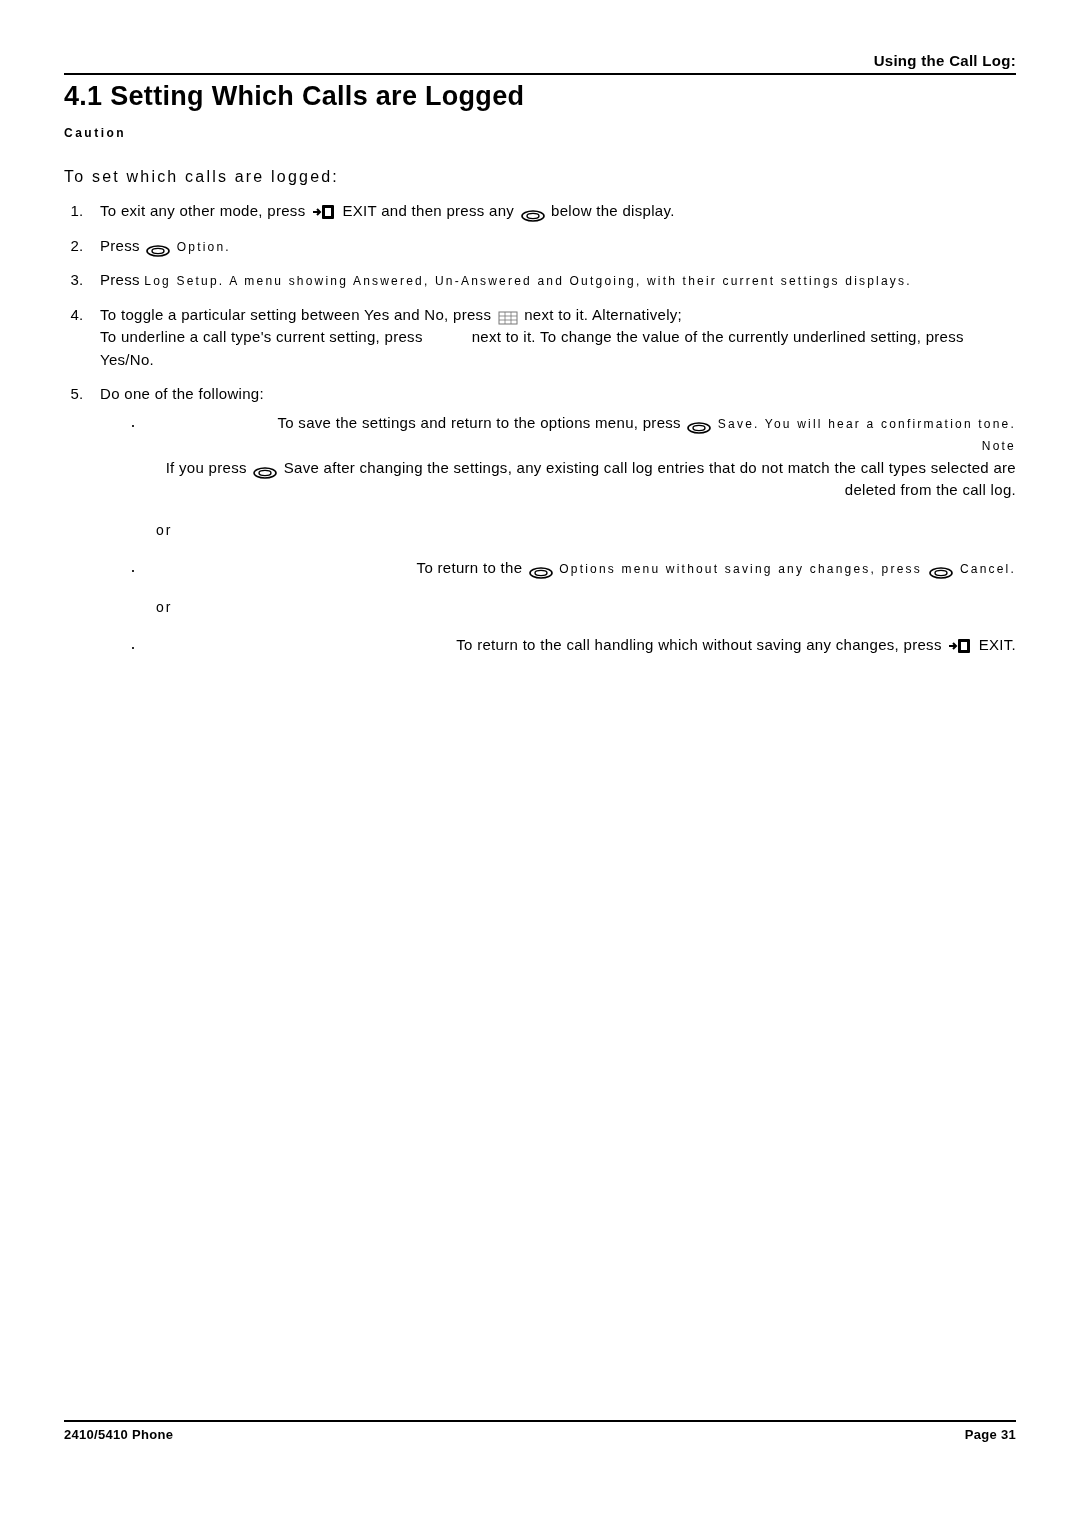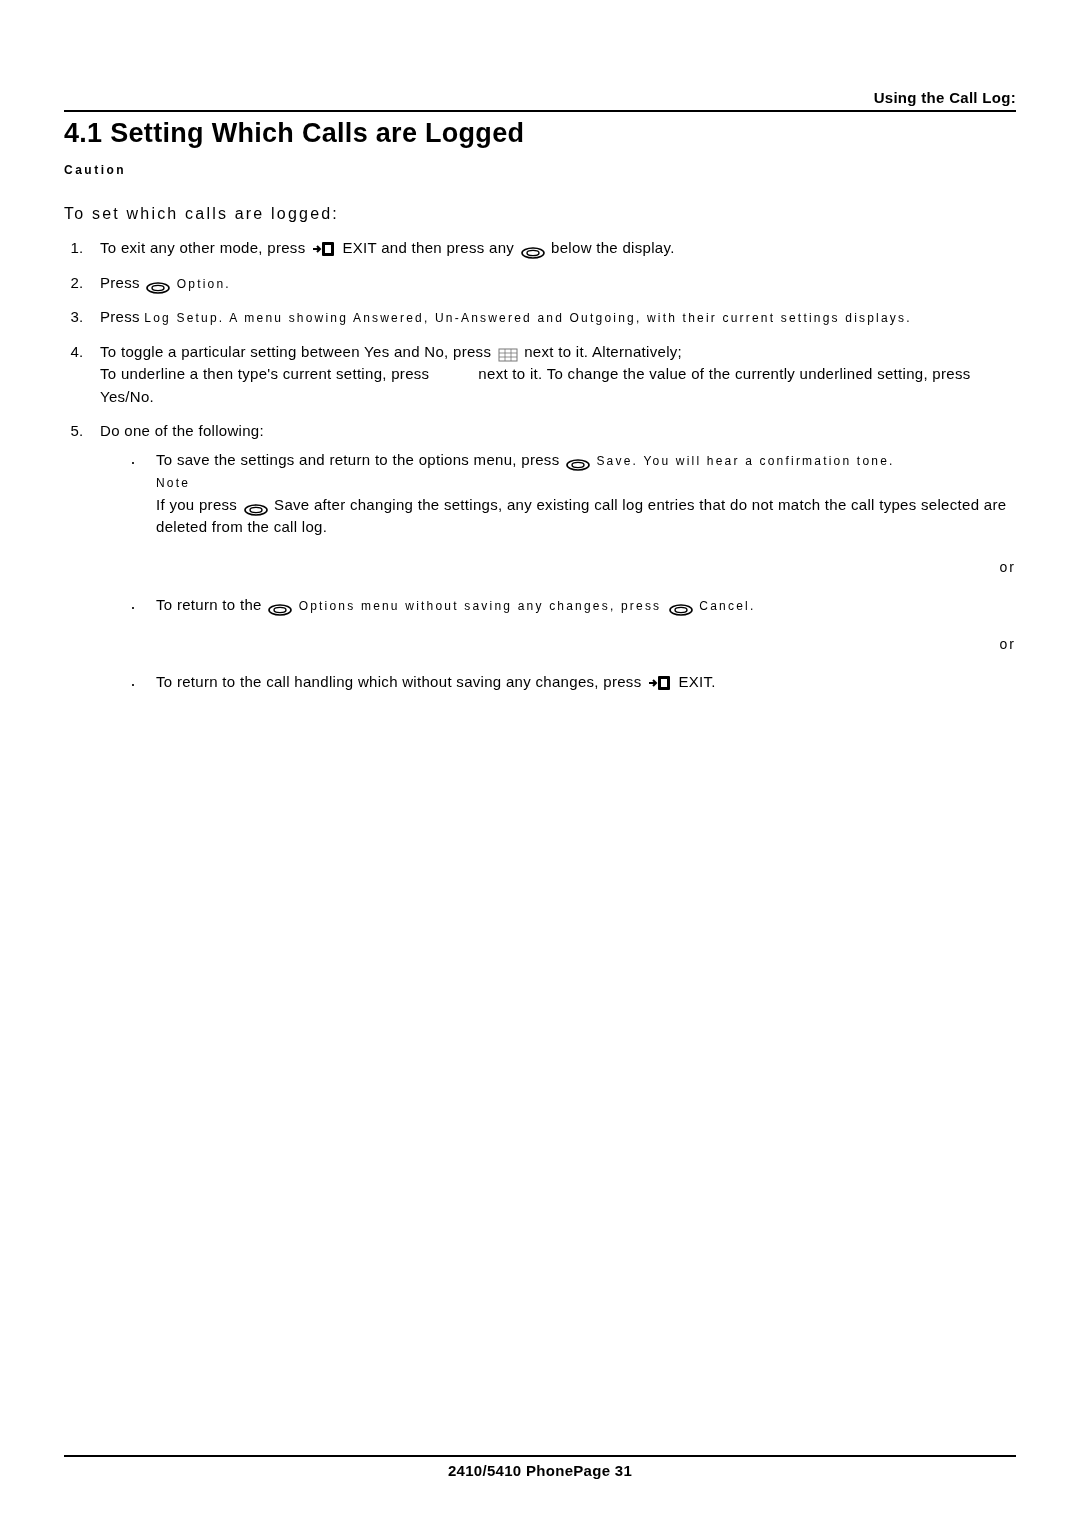--- a/index.html
+++ b/index.html
@@ -13,21 +13,20 @@
     color: #000;
     font-size: 15px;
     letter-spacing: 0.3px;
   }
   .page {
     position: relative;
     width: 1080px;
     height: 1480px;
     box-sizing: border-box;
     padding: 52px 64px 40px 64px;
-    margin-top: 37px;
   }
   .hdr-right {
     text-align: right;
     font-weight: bold;
     font-size: 15px;
     margin-bottom: 4px;
   }
   .hr-top {
     border-top: 2px solid #000;
     margin: 0 0 6px 0;
@@ -71,39 +70,39 @@
   ul.sub {
     list-style: none;
     margin: 6px 0 0 0;
     padding-left: 30px;
   }
   ul.sub > li {
     position: relative;
     padding-left: 26px;
     margin-bottom: 18px;
     line-height: 1.5;
+    text-align: right;
   }
   ul.sub > li::before {
     content: "·";
     position: absolute;
     left: 0;
     top: 0;
     font-size: 18px;
   }
   .strong-sp {
     font-family: "Verdana", Arial, sans-serif;
     letter-spacing: 2.2px;
     font-size: 12px;
   }
   .or {
     font-family: "Verdana", Arial, sans-serif;
     letter-spacing: 2px;
     font-size: 14px;
     margin: 16px 0 16px 56px;
-    text-align: right;
   }
   
   .icon-soft {
     display: inline-block;
     vertical-align: middle;
     width: 24px;
     height: 12px;
     margin: 0 2px;
   }
   .icon-exit {
@@ -126,23 +125,23 @@
     left: 64px;
     right: 64px;
     bottom: 36px;
   }
   .hr-bot {
     border-top: 2px solid #000;
     margin-bottom: 4px;
   }
   .foot-row {
     display: flex;
-    justify-content: center;
-    font-weight: bold;
-    font-size: 15px;
+    justify-content: space-between;
+    font-weight: bold;
+    font-size: 13px;
     line-height: 1.35;
   }
 </style>
 </head>
 <body>
 
 <div class="page">
 
   <div class="hdr-right">Using the Call Log:</div>
   <div class="hr-top"></div>
@@ -194,21 +193,21 @@
       <span class="icon-dial">
         <svg viewBox="0 0 20 14" width="20" height="14">
           <rect x="1" y="1" width="18" height="12" fill="none" stroke="#777" stroke-width="1"></rect>
           <line x1="1" y1="5" x2="19" y2="5" stroke="#777" stroke-width="0.8"></line>
           <line x1="1" y1="9" x2="19" y2="9" stroke="#777" stroke-width="0.8"></line>
           <line x1="7" y1="1" x2="7" y2="13" stroke="#777" stroke-width="0.8"></line>
           <line x1="13" y1="1" x2="13" y2="13" stroke="#777" stroke-width="0.8"></line>
         </svg>
       </span>
       <span> next to it. Alternatively;</span><br>
-      <span>To underline a then type's current setting, press </span>
+      <span>To underline a call type's current setting, press </span>
       <span style="display:inline-block; width:40px;"></span>
       <span> next to it. To change the value of the currently underlined setting, press Yes/No.</span>
     </li>
 
     <li>
       <span>Do one of the following:</span>
 
       <ul class="sub">
         <li>
           <span>To save the settings and return to the options menu, press </span>

